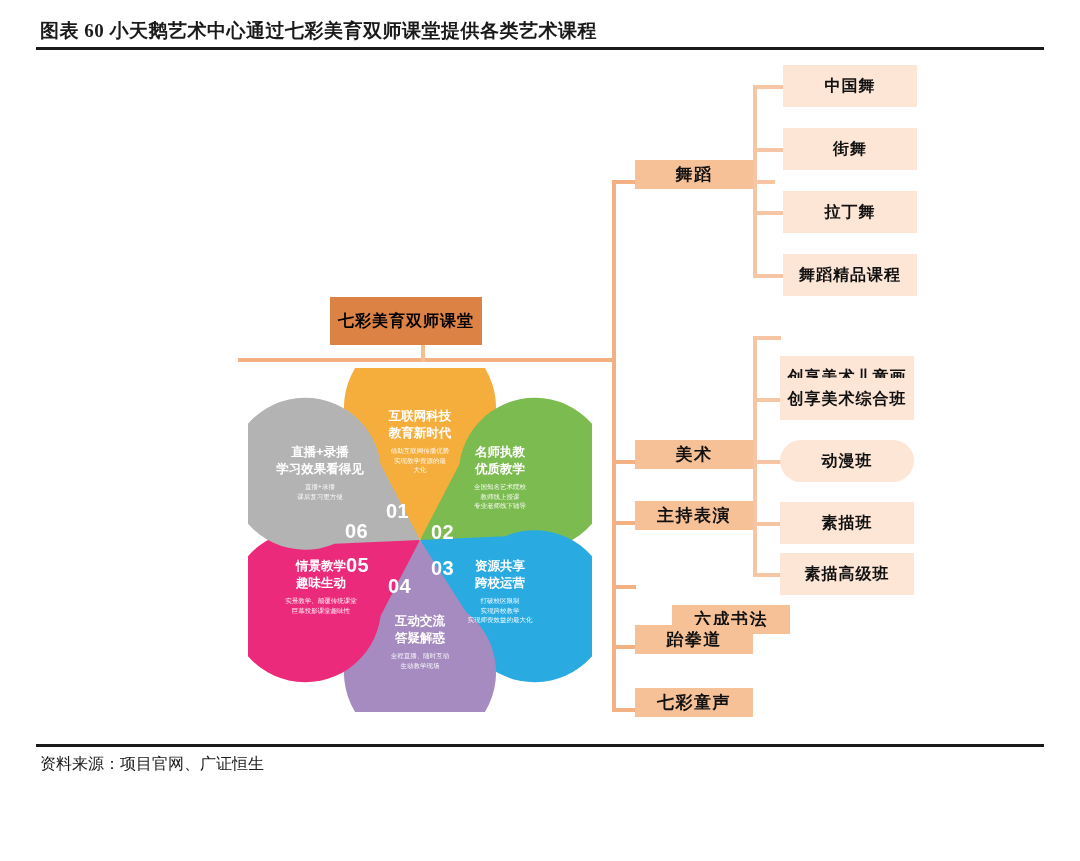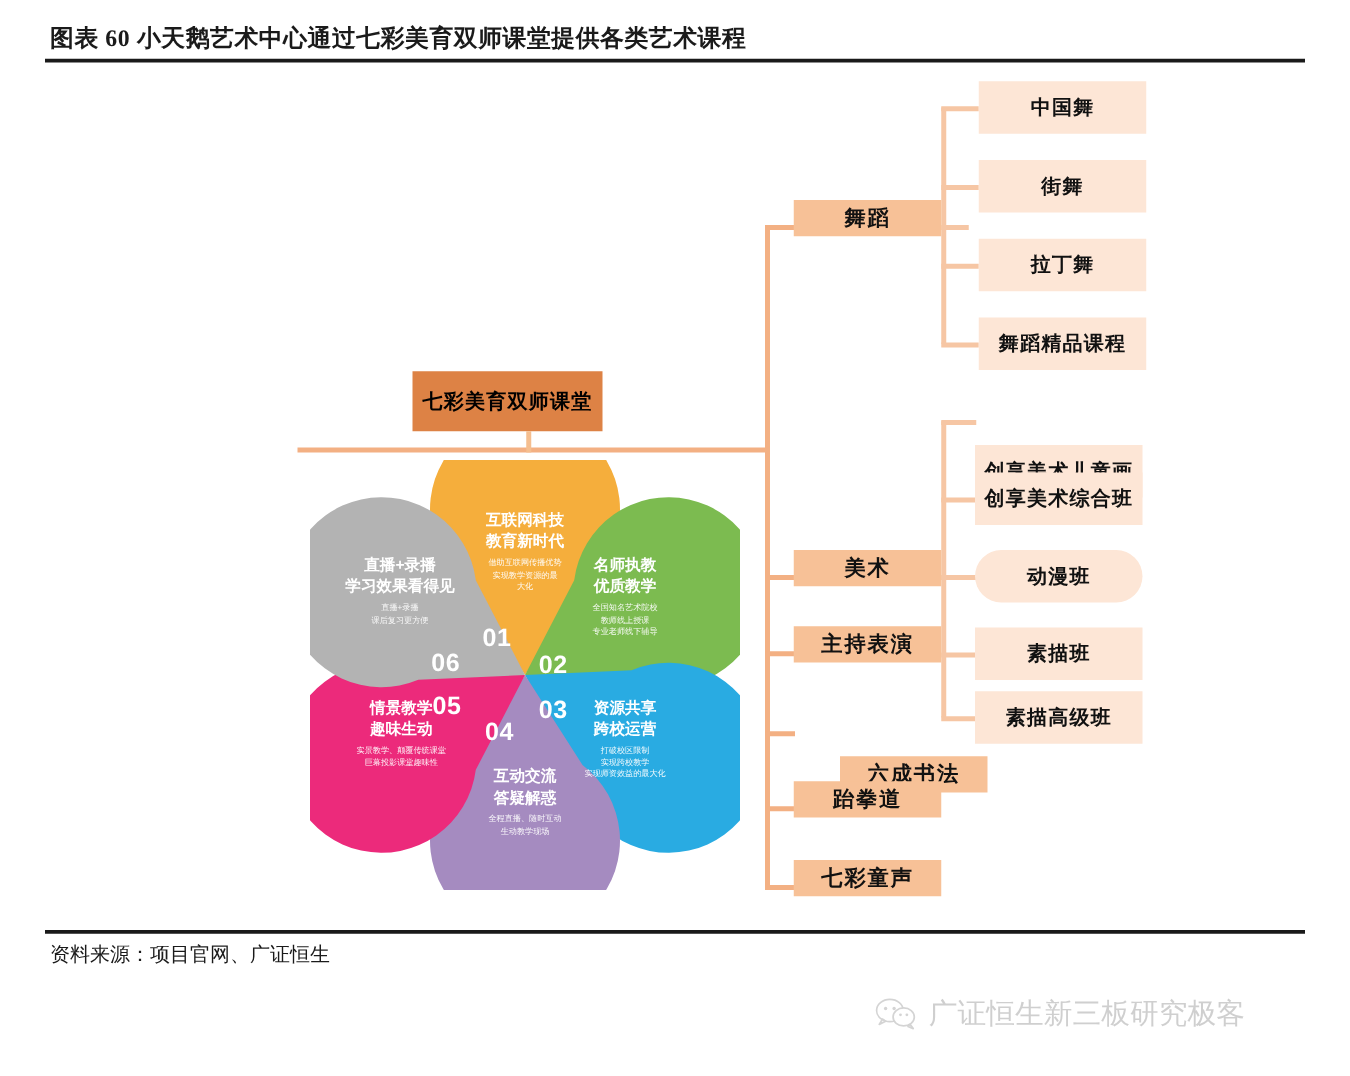--- a/index.html
+++ b/index.html
@@ -352,27 +352,14 @@
     <div class="petal-num" style="left:183px; top:153px;">02</div>
     <div class="petal-num" style="left:183px; top:189px;">03</div>
     <div class="petal-num" style="left:140px; top:207px;">04</div>
     <div class="petal-num" style="left:98px; top:186px;">05</div>
     <div class="petal-num" style="left:97px; top:152px;">06</div>
   </div>
 
   <div class="rule-bottom"></div>
   <div class="source-line">资料来源：项目官网、广证恒生</div>
 
-  <div class="watermark">
-    <svg class="wechat-icon" viewBox="0 0 40 30">
-      <ellipse cx="14" cy="12" rx="12.5" ry="10.5" fill="none" stroke="#9a9a9a" stroke-width="1.6"></ellipse>
-      <path d="M7 20 L4 25 L10 22 Z" fill="none" stroke="#9a9a9a" stroke-width="1.6" stroke-linejoin="round"></path>
-      <circle cx="10" cy="10" r="1.6" fill="#9a9a9a"></circle>
-      <circle cx="18" cy="10" r="1.6" fill="#9a9a9a"></circle>
-      <ellipse cx="27" cy="18" rx="10" ry="8.5" fill="#ffffff" stroke="#9a9a9a" stroke-width="1.6"></ellipse>
-      <path d="M33 25 L36 29 L31 27 Z" fill="none" stroke="#9a9a9a" stroke-width="1.6" stroke-linejoin="round"></path>
-      <circle cx="24" cy="16" r="1.3" fill="#9a9a9a"></circle>
-      <circle cx="30" cy="16" r="1.3" fill="#9a9a9a"></circle>
-    </svg>
-    <span class="wm-text">广证恒生新三板研究极客</span>
-  </div>
 
 </div>
 
 </body></html>

